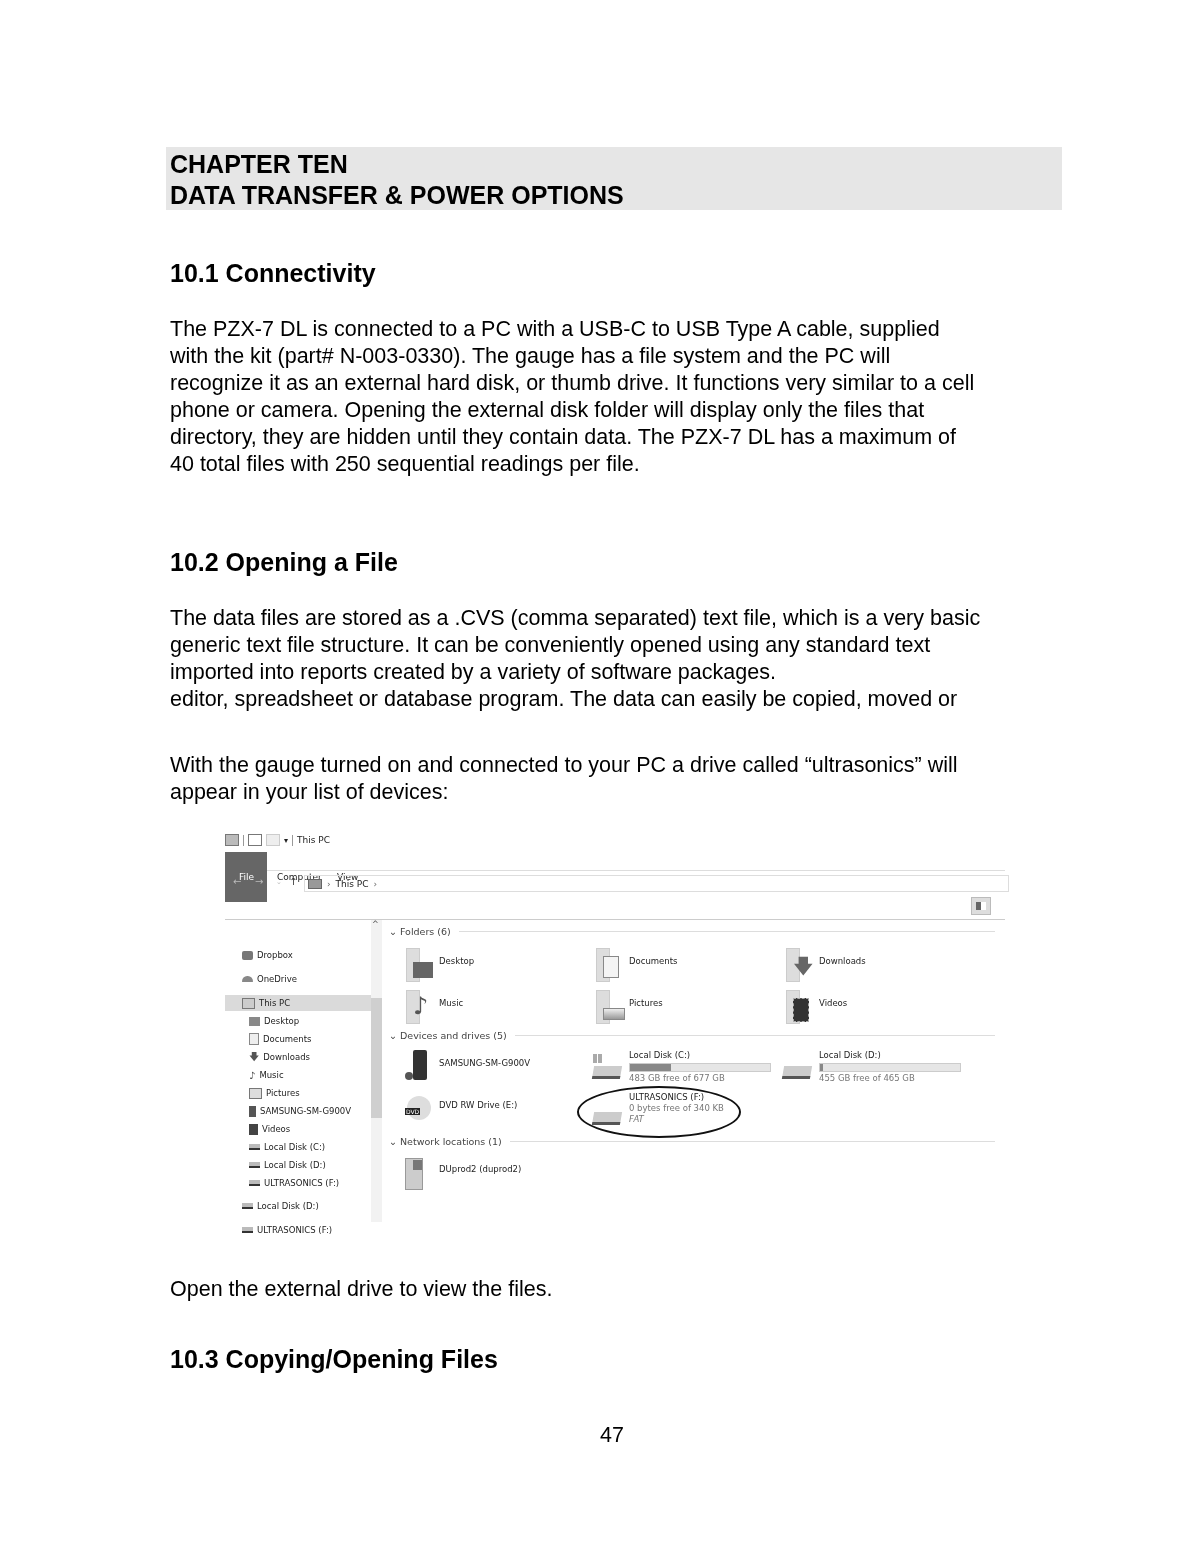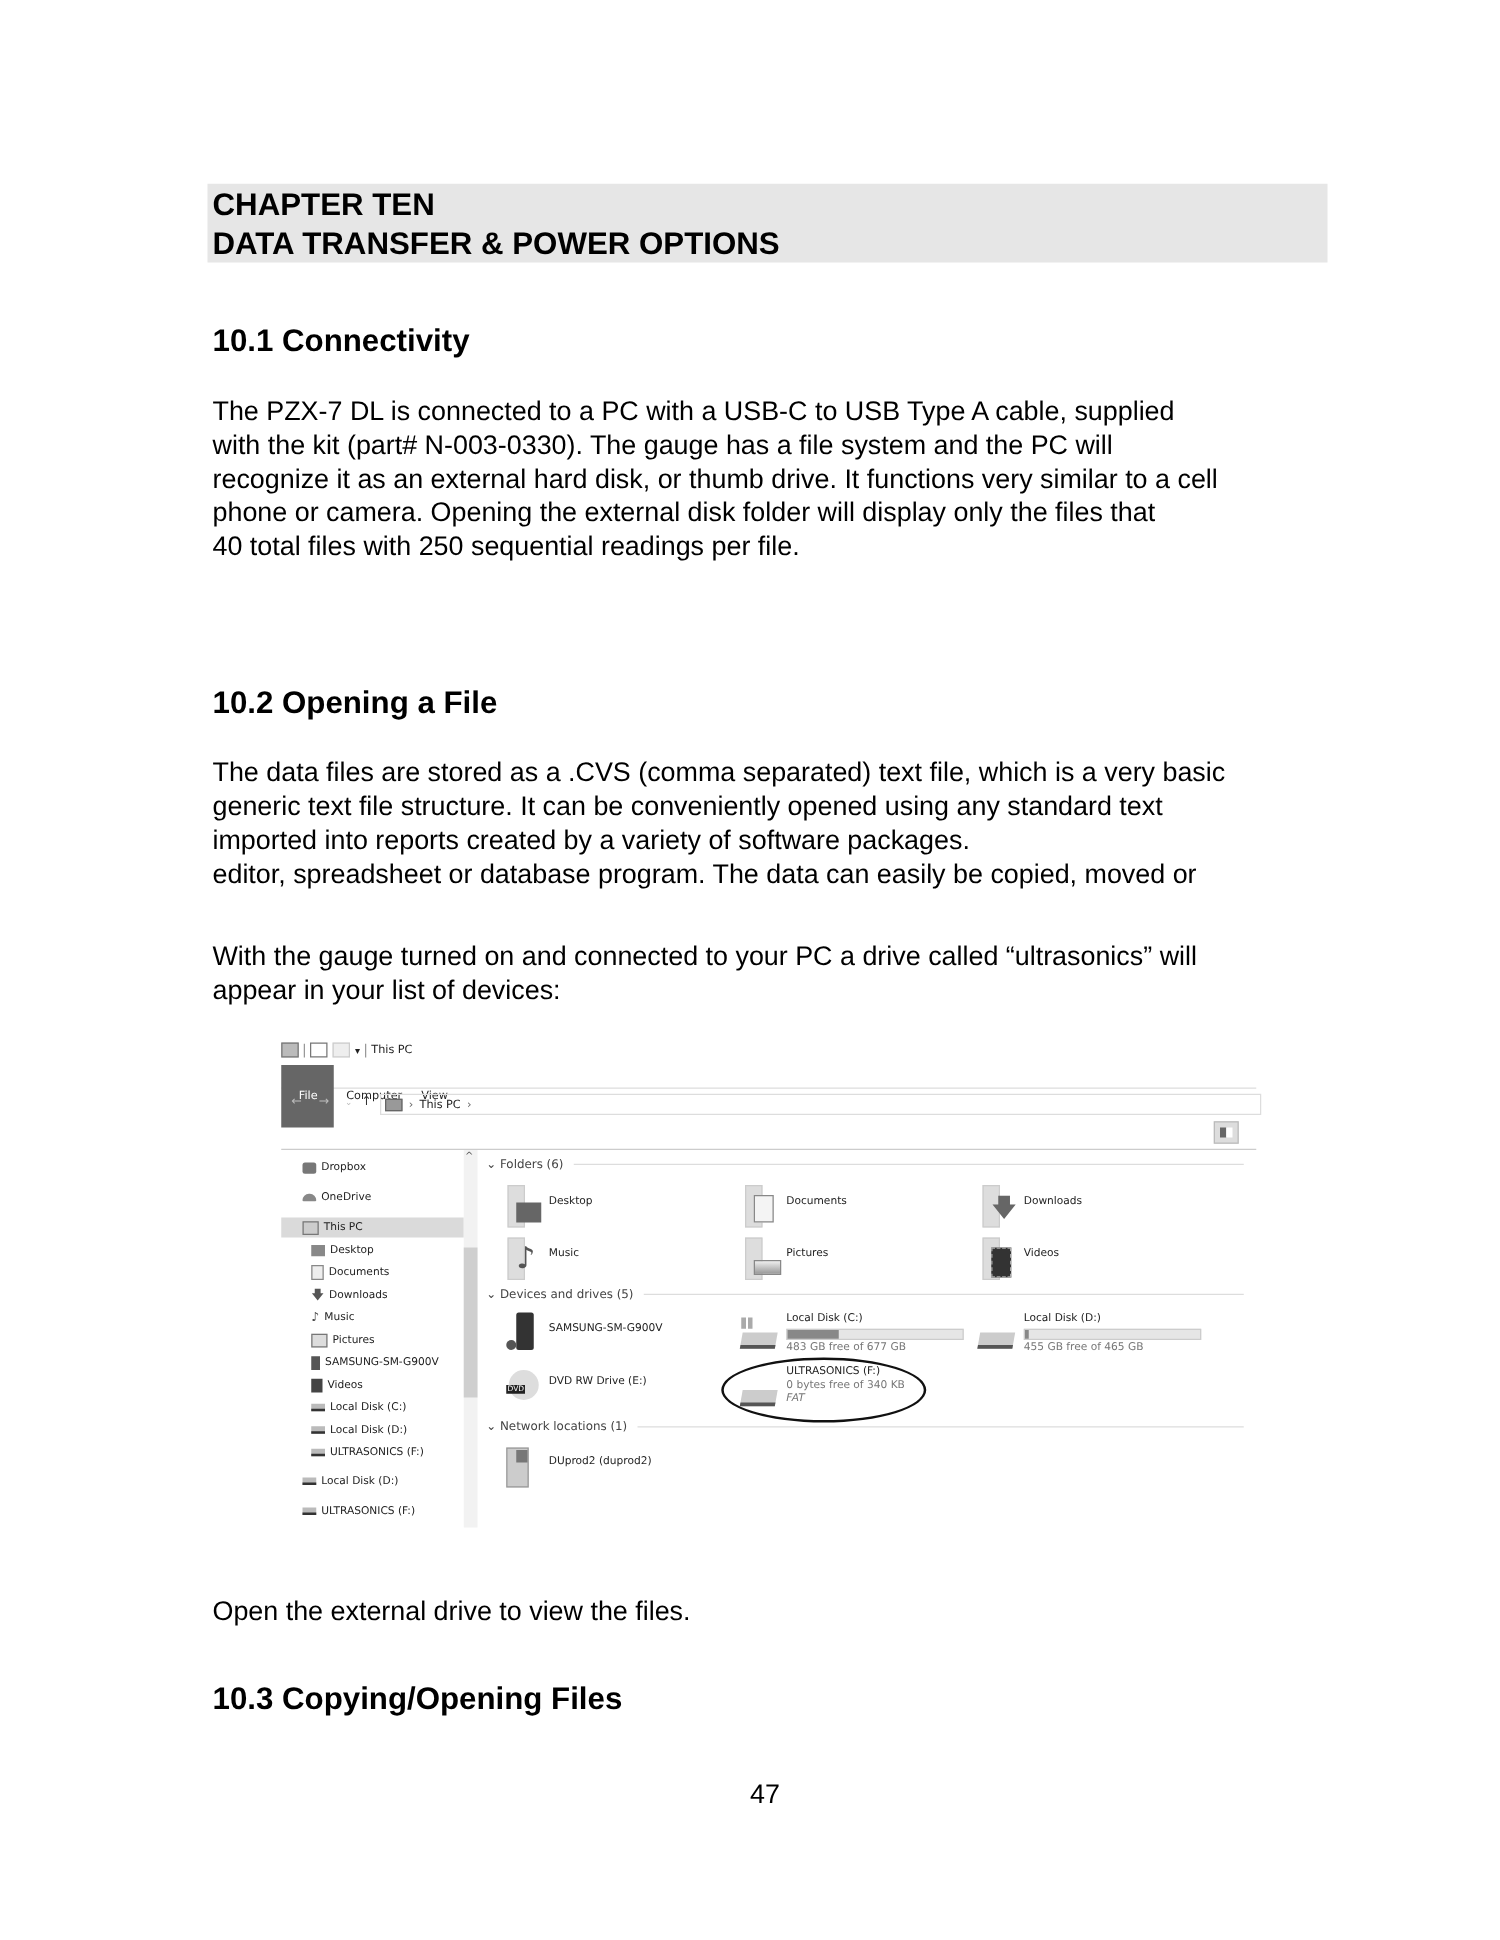--- a/index.html
+++ b/index.html
@@ -26,21 +26,21 @@
   .nav-btn { position: absolute; top: 1px; font-size: 10px; color: #bbb; }
   .addr-box { position: absolute; left: 79px; top: 0; width: 700px; height: 15px; border: 1px solid #ddd;
               display: flex; align-items: center; gap: 5px; padding-left: 3px; }
   .pc-icon { display: inline-block; width: 12px; height: 8px; background: #999; border: 1px solid #666; }
   .toolbar-row { position: absolute; left: 0; top: 63px; width: 780px; height: 28px; border-bottom: 1px solid #ccc; }
   .view-toggle { position: absolute; right: 14px; top: 6px; width: 18px; height: 16px; background: #ddd; border: 1px solid #bbb; }
   .view-toggle::before { content: ""; position: absolute; left: 4px; top: 4px; width: 5px; height: 8px; background: #666; }
   .view-toggle::after { content: ""; position: absolute; left: 9px; top: 4px; width: 5px; height: 8px; background: #fff; }
 
   .nav-pane { position: absolute; left: 0; top: 92px; width: 158px; height: 302px; }
-  .nav-item { position: absolute; height: 16px; display: flex; align-items: center; gap: 4px; font-size: 8.5px; white-space: nowrap; }
+  .nav-item { position: absolute; height: 16px; display: flex; align-items: center; gap: 4px; font-size: 8.5px; white-space: nowrap; margin-top: 21px; }
   .nav-item.selected { background: #dadada; }
   .ni { display: inline-block; width: 11px; height: 9px; background: #888; }
   .scrollbar { position: absolute; left: 146px; top: 92px; width: 11px; height: 302px; background: #f2f2f2; }
   .scroll-thumb { position: absolute; left: 0; top: 78px; width: 11px; height: 120px; background: #cfcfcf; }
   .scroll-up { position: absolute; left: 1px; top: 0px; font-size: 8px; color: #555; }
 
   .content { position: absolute; left: 160px; top: 92px; width: 620px; height: 302px; }
   .group-hdr { position: absolute; left: 4px; font-size: 9.5px; color: #444; display: flex; align-items: center; width: 606px; }
   .group-hdr .rule { flex: 1; height: 1px; background: #ddd; margin-left: 8px; }
   .tile { position: absolute; display: flex; align-items: flex-start; gap: 4px; }
@@ -64,20 +64,21 @@
   <div class="chapter-line" style="top:2px">CHAPTER TEN</div>
   <div class="chapter-line" style="top:33px">DATA TRANSFER &amp; POWER OPTIONS</div>
 </div>
 
 <div class="h2" style="top:259px">10.1 Connectivity</div>
 <div class="para" style="top:301px">
   <span class="ln">The PZX-7 DL is connected to a PC with a USB-C to USB Type A cable, supplied</span>
   <span class="ln">with the kit (part# N-003-0330).  The gauge has a file system and the PC will</span>
   <span class="ln">recognize it as an external hard disk, or thumb drive.  It functions very similar to a cell</span>
   <span class="ln">phone or camera.  Opening the external disk folder will display only the files that</span>
+  <span class="ln">directory, they are hidden until they contain data.  The PZX-7 DL has a maximum of</span>
   <span class="ln">40 total files with 250 sequential readings per file.</span>
 </div>
 
 <div class="h2" style="top:548px">10.2 Opening a File</div>
 <div class="para" style="top:590px">
   <span class="ln">The data files are stored as a .CVS (comma separated) text file, which is a very basic</span>
   <span class="ln">generic text file structure.  It can be conveniently opened using any standard text</span>
   <span class="ln">imported into reports created by a variety of software packages.</span>
   <span class="ln">editor, spreadsheet or database program.  The data can easily be copied, moved or</span>
 </div>

